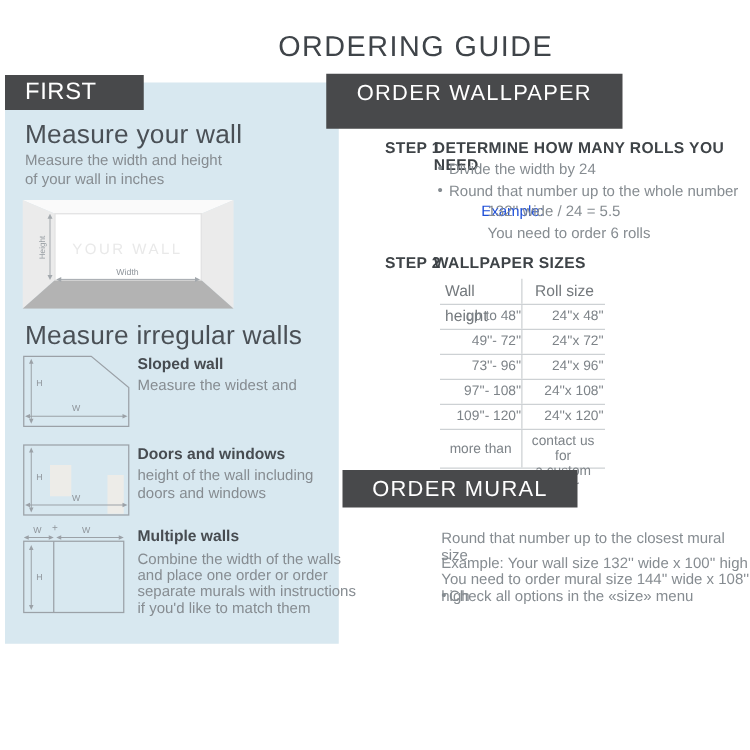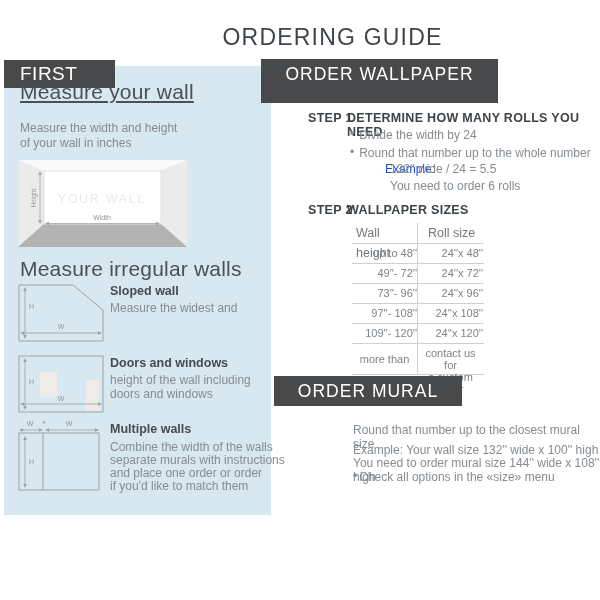--- a/index.html
+++ b/index.html
@@ -53,21 +53,21 @@
 <body>
 
 <div class="page">
 
   <div class="main-title">ORDERING GUIDE</div>
 
   <div class="blue-panel"></div>
 
   <div class="bar first-bar">FIRST</div>
 
-  <div class="h-left" style="top:80px;text-decoration:underline;">Measure your wall</div>
+  <div class="h-left" style="top:96px;">Measure your wall</div>
   <div class="left-desc body-gray" style="left:20px;top:121px;">
     <div>Measure the width and height</div>
     <div>of your wall in inches</div>
   </div>
 
   <svg class="diag" style="left:18px;top:160px;" width="169" height="87">
     <polygon points="0,0 169,0 143,11 26,11" fill="#fafafa"></polygon>
     <polygon points="0,0 26,11 26,64 0,87" fill="#ebebeb"></polygon>
     <polygon points="169,0 143,11 143,64 169,87" fill="#ebebeb"></polygon>
     <polygon points="0,87 26,64 143,64 169,87" fill="#b3b3b3"></polygon>
@@ -133,22 +133,22 @@
     <rect x="2" y="16" width="80" height="57" fill="none" stroke="#9ba1a7" stroke-width="1"></rect>
     <line x1="26" y1="16" x2="26" y2="73" stroke="#9ba1a7" stroke-width="1"></line>
     <line x1="8" y1="21" x2="8" y2="69" stroke="#9ba1a7" stroke-width="0.8"></line>
     <polygon points="8,19 6.2,23 9.8,23" fill="#9ba1a7"></polygon>
     <polygon points="8,71 6.2,67 9.8,67" fill="#9ba1a7"></polygon>
     <text x="12" y="47" font-size="7" fill="#8f959b">H</text>
   </svg>
   <div class="sub-title" style="top:422px;">Multiple walls</div>
   <div class="sub-desc body-gray" style="top:441px;line-height:13px;">
     <div>Combine the width of the walls</div>
+    <div>and place one order or order</div>
     <div>separate murals with instructions</div>
-    <div>and place one order or order</div>
     <div>if you'd like to match them</div>
   </div>
 
   <div class="bar wallpaper-bar">ORDER WALLPAPER</div>
 
   <div class="step-label" style="left:308px;top:111px;">STEP 1</div>
   <div class="step-title" style="left:347px;top:111px;">DETERMINE HOW MANY ROLLS YOU NEED</div>
 
   <div class="bullet-row" style="left:350px;top:128px;">
     <span class="dot">•</span>

